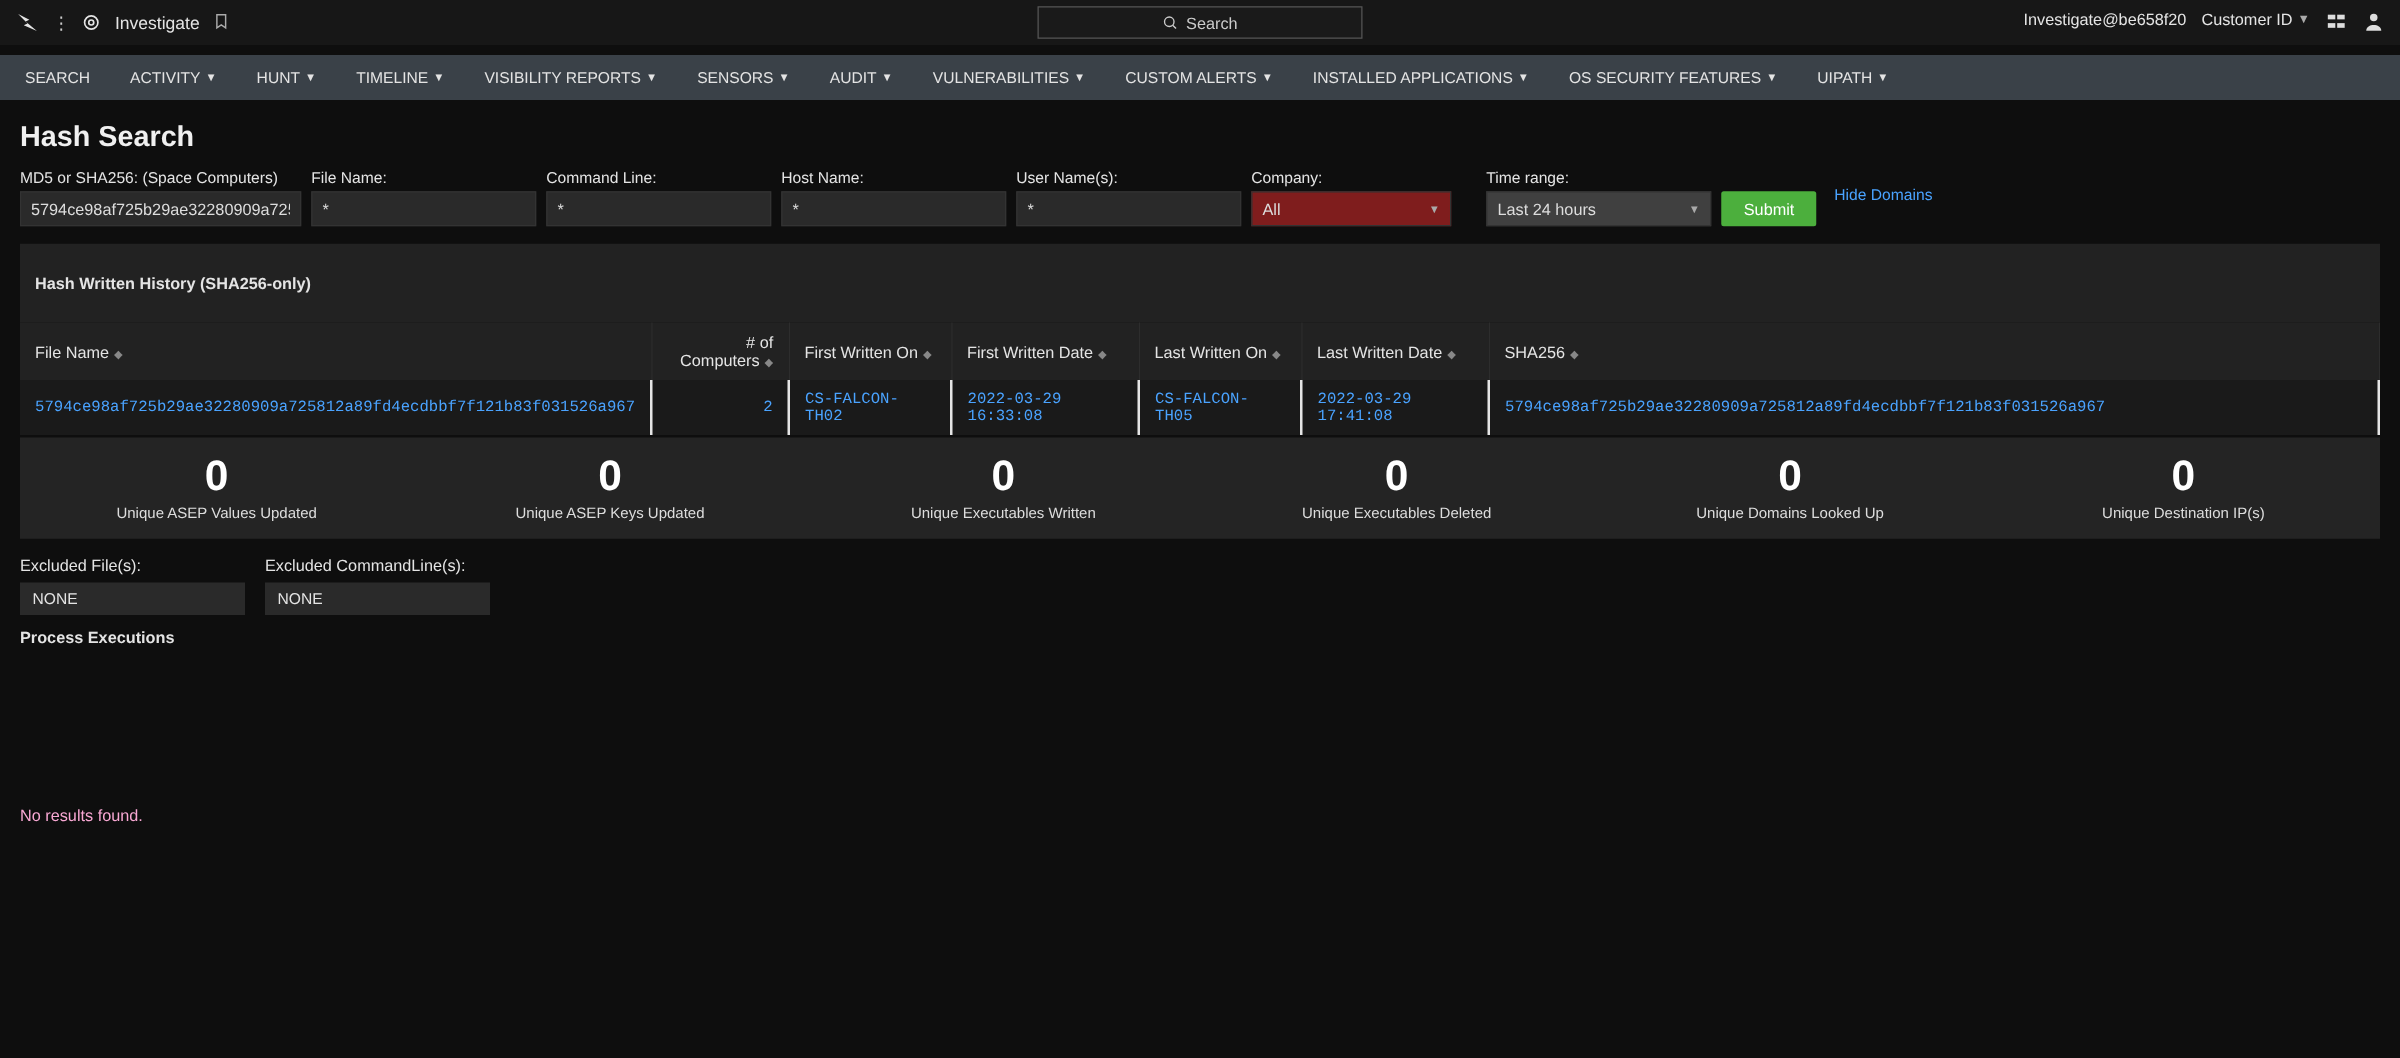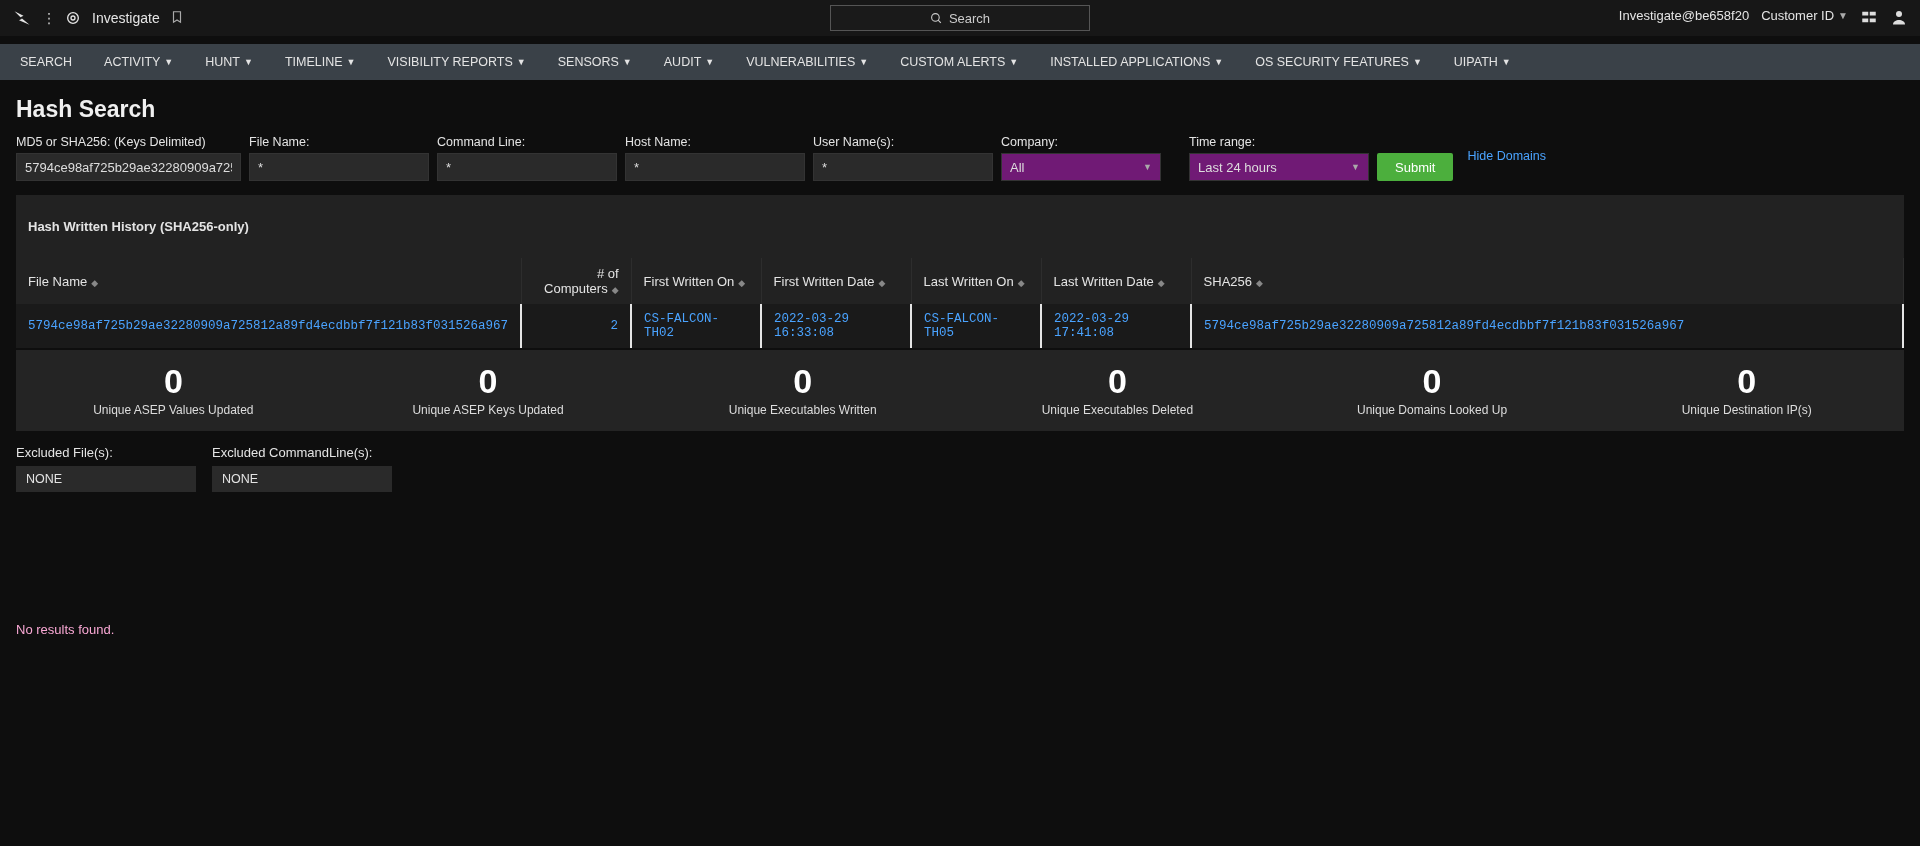--- a/index.html
+++ b/index.html
@@ -208,49 +208,49 @@
       <span>UIPATH</span>
       <span class="caret">▼</span>
     </div>
 </div>
 
 <div class="content">
   <h1>Hash Search</h1>
 
   <div class="filters">
     <div class="field" style="width:225px;">
-      <label>MD5 or SHA256: (Keys Delimited)</label>
+      <label>MD5 or SHA256: (Space Computers)</label>
       <input value="5794ce98af725b29ae32280909a72581" style="">
     </div>
     <div class="field" style="width:180px;">
       <label>File Name:</label>
       <input value="*" style="">
     </div>
     <div class="field" style="width:180px;">
       <label>Command Line:</label>
       <input value="*" style="">
     </div>
     <div class="field" style="width:180px;">
       <label>Host Name:</label>
       <input value="*" style="">
     </div>
     <div class="field" style="width:180px;">
       <label>User Name(s):</label>
       <input value="*" style="">
     </div>
     <div class="field" style="width:160px;">
       <label>Company:</label>
-      <div class="select" style="background:#701a75;text-align:right;">
+      <div class="select" style="background:#7f1d1d;text-align:right;">
         <span>All</span>
           <span class="caret">▼</span>
       </div>
     </div>
     <div class="field" style="width:180px;margin-left:20px;">
       <label>Time range:</label>
-      <div class="select" style="background:#701a75;">
+      <div class="select" style="background:#404040;">
         <span>Last 24 hours</span>
           <span class="caret">▼</span>
       </div>
     </div>
     <div class="field">
       <label>&nbsp;</label>
       <button class="btn-submit">Submit</button>
     </div>
     <span class="hide-filters">Hide Domains</span>
   </div>
@@ -312,15 +312,16 @@
     <div class="col">
       <label>Excluded File(s):</label>
       <div class="box">NONE</div>
     </div>
     <div class="col">
       <label>Excluded CommandLine(s):</label>
       <div class="box">NONE</div>
     </div>
   </div>
 
+  <div class="section-title">Process Executions</div>
 
   <div class="noresults">No results found.</div>
 </div>
 
 </body></html>

